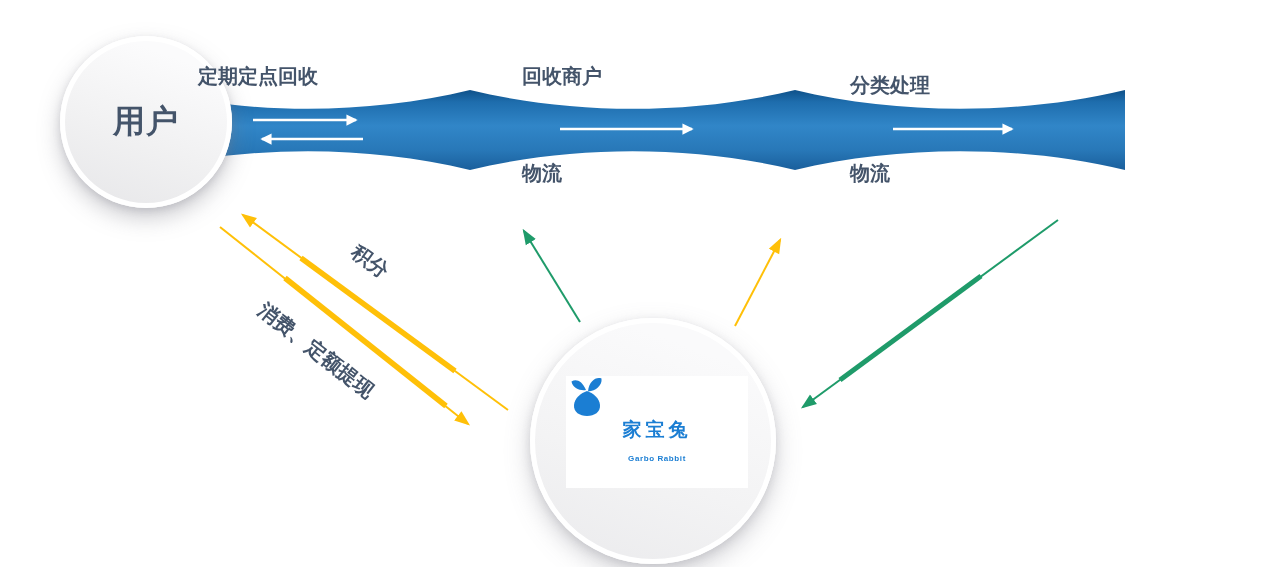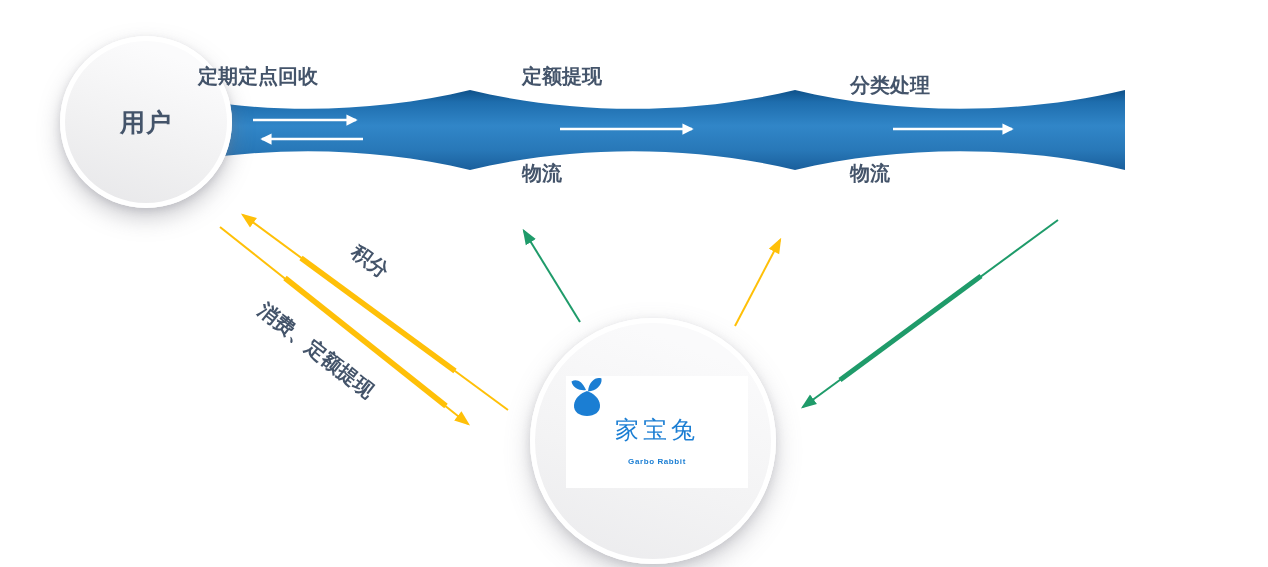--- a/index.html
+++ b/index.html
@@ -10,35 +10,35 @@
   .stage svg{position:absolute;left:0;top:0;}
   .node{
     position:absolute;width:172px;height:172px;border-radius:50%;
     background:linear-gradient(200deg,#fbfbfc 18%,#f1f1f2 58%,#e7e7e9 96%);
     box-shadow:inset 0 0 0 5px #ffffff,
                0 10px 22px rgba(120,120,132,.38),
                0 3px 7px rgba(120,120,132,.22);
     display:flex;align-items:center;justify-content:center;z-index:2;
   }
   .node-label{
-    font-size:25px;font-weight:bold;color:var(--label-text,#44546a);letter-spacing:1px;
+    font-size:32px;font-weight:bold;color:var(--label-text,#44546a);letter-spacing:1px;
   }
   .platform{
     position:absolute;left:530px;top:318px;width:246px;height:246px;border-radius:50%;
     background:linear-gradient(200deg,#fafafb 18%,#f3f3f4 60%,#ebebed 96%);
     box-shadow:inset 0 0 0 5px #ffffff,
                0 10px 24px rgba(120,120,132,.34),
                0 3px 8px rgba(120,120,132,.2);
     z-index:2;
   }
   .logo-card{
     position:absolute;left:36px;top:58px;width:182px;height:112px;background:#ffffff;
     display:flex;flex-direction:column;align-items:center;justify-content:center;
   }
-  .logo-name{color:var(--logo-blue,#1b7ed3);font-size:24px;font-weight:normal;letter-spacing:4px;margin-top:15px;}
+  .logo-name{color:var(--logo-blue,#1b7ed3);font-size:19px;font-weight:bold;letter-spacing:4px;margin-top:15px;}
   .logo-sub{color:var(--logo-blue,#1b7ed3);font-size:8px;font-weight:bold;letter-spacing:.6px;margin-top:11px;}
   .conn-label{
     position:absolute;width:220px;font-size:20px;font-weight:600;
     color:var(--label-text,#44546a);z-index:3;
   }
   .flow-label{
     position:absolute;text-align:center;font-size:20px;font-weight:600;
     color:var(--label-text,#44546a);z-index:3;white-space:nowrap;
   }
   #flow-label-points{left:322px;top:248px;width:96px;transform:rotate(36.5deg);}
@@ -96,21 +96,21 @@
       <line x1="1058" y1="220" x2="803" y2="407" stroke-width="2" marker-end="url(#mg)"></line>
       <line x1="981" y1="276" x2="840" y2="380" stroke-width="5"></line>
     </g>
   </svg>
 
   <div class="node" style="left:60px;top:36px">
     <span class="node-label">用户</span>
   </div>
 
   <div class="conn-label" style="left:198px;top:63px">定期定点回收</div>
-  <div class="conn-label" style="left:522px;top:63px">定额提现</div>
+  <div class="conn-label" style="left:522px;top:63px">回收商户</div>
   <div class="conn-label" style="left:522px;top:160px">物流</div>
   <div class="conn-label" style="left:850px;top:72px">分类处理</div>
   <div class="conn-label" style="left:850px;top:160px">物流</div>
 
   <div class="flow-label" id="flow-label-points">积分</div>
   <div class="flow-label" id="flow-label-consume">消费、定额提现</div>
 
   <div class="platform">
     <div class="logo-card">
       <svg width="40" height="50" viewBox="0 0 80 100" style="fill:var(--logo-blue,#1B7ED3)">

